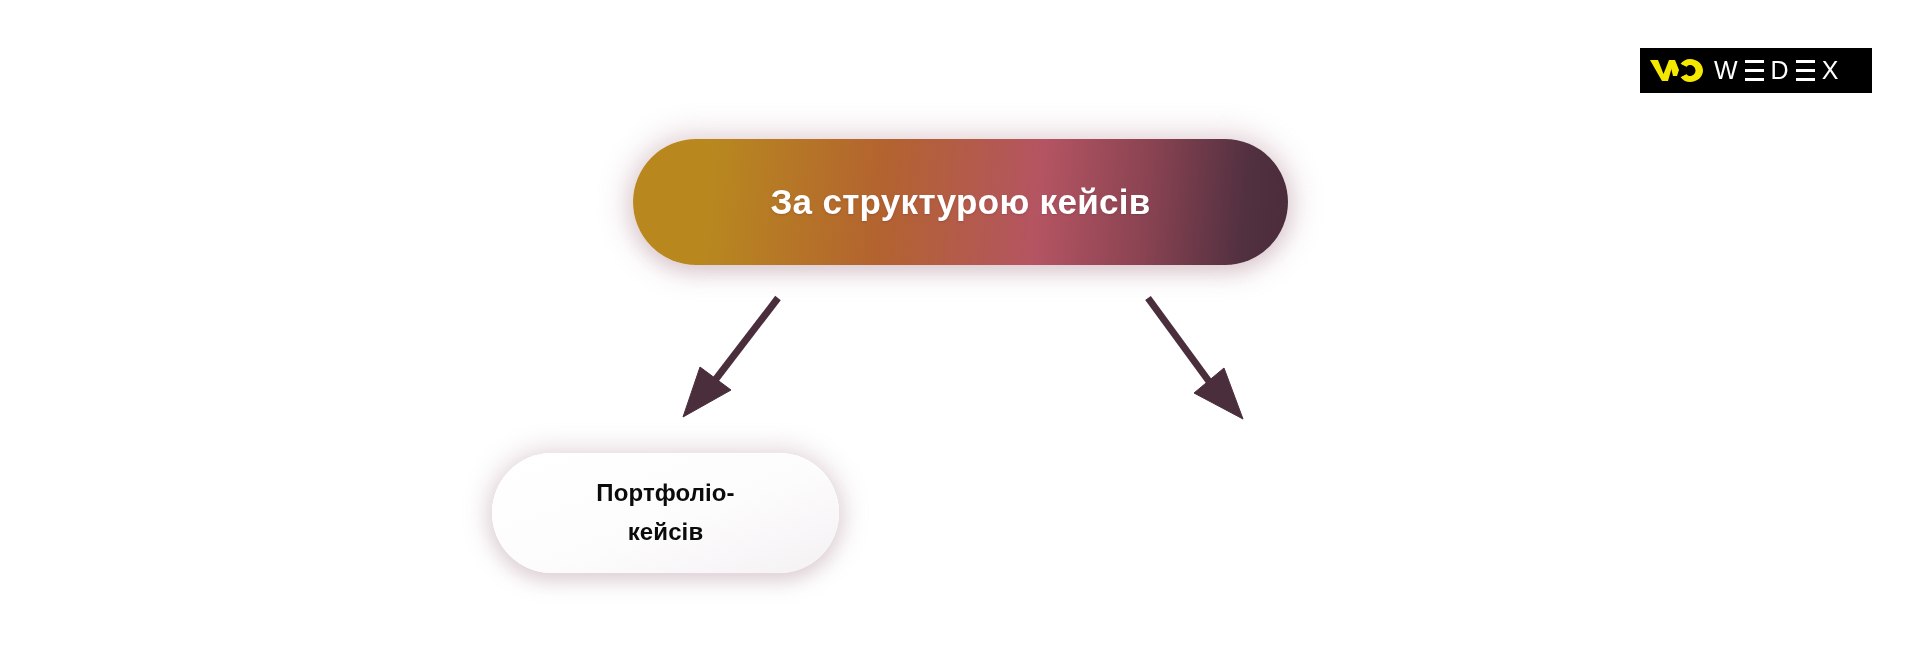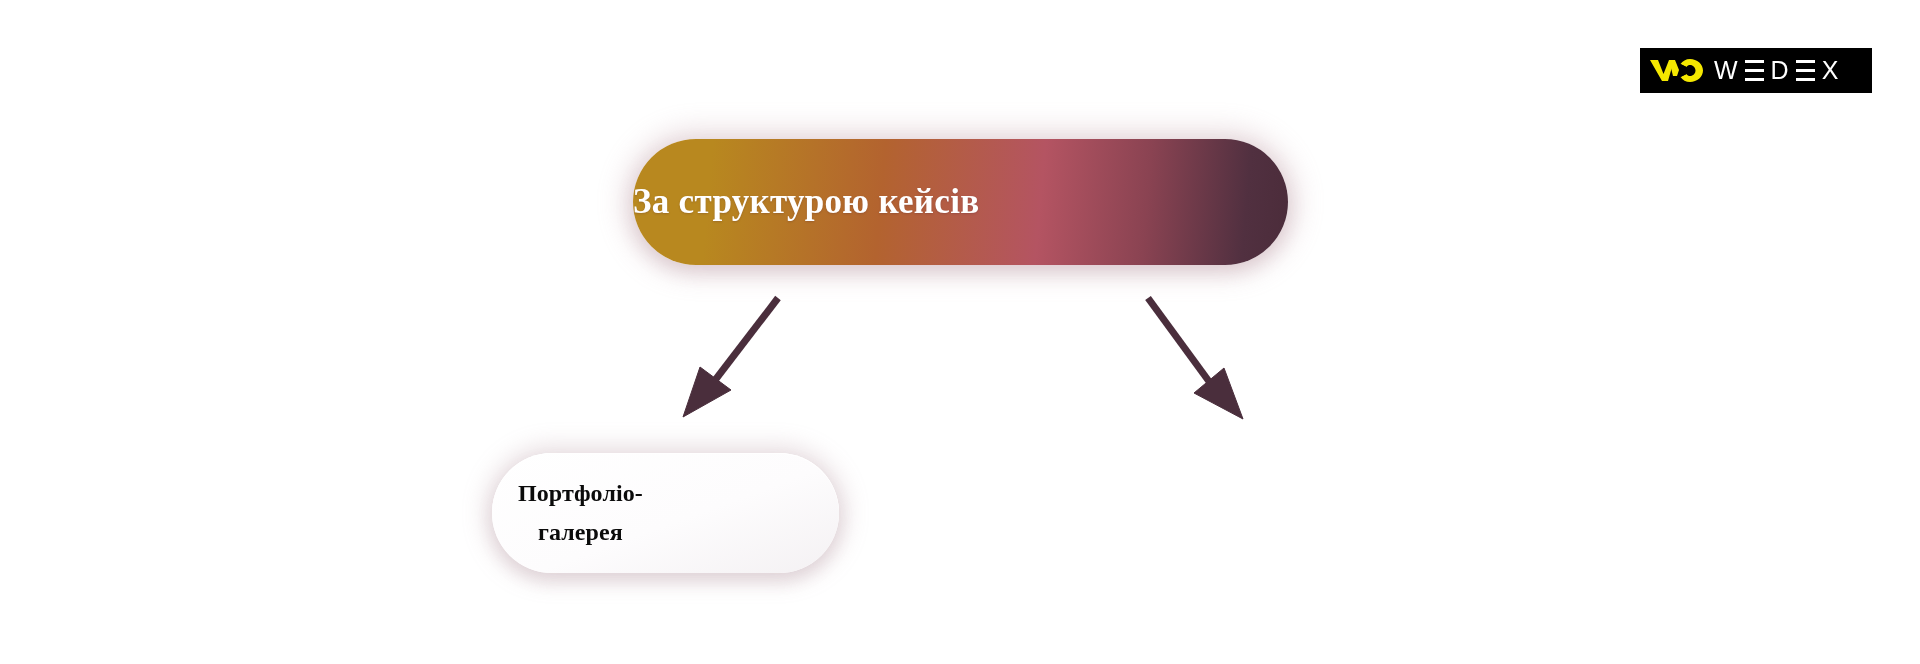--- a/index.html
+++ b/index.html
@@ -72,23 +72,22 @@
     background: #ffffff;
     width: 100%;
   }
 
   
   .node {
     position: absolute;
     box-sizing: border-box;
     display: flex;
     align-items: center;
-    justify-content: flex-start;
+    justify-content: center;
     text-align: center;
-    font-family: Liberation Serif, serif;
   }
 
   .node-root {
     left: 633px;
     top: 139px;
     width: 655px;
     height: 126px;
     border-radius: 63px;
     background: linear-gradient(95deg,
         #b8881f 0%,
@@ -185,18 +184,18 @@
     </g>
   </svg>
 
   <div class="node node-root">
     <span class="node-label">За структурою кейсів</span>
   </div>
 
   <div class="node node-leaf node-leaf-left">
     <span class="node-label">
       <span>Портфоліо-</span><br>
-      <span>галерея</span>
+      <span>кейсів</span>
     </span>
   </div>
 
 
 </div>
 
 </body></html>

